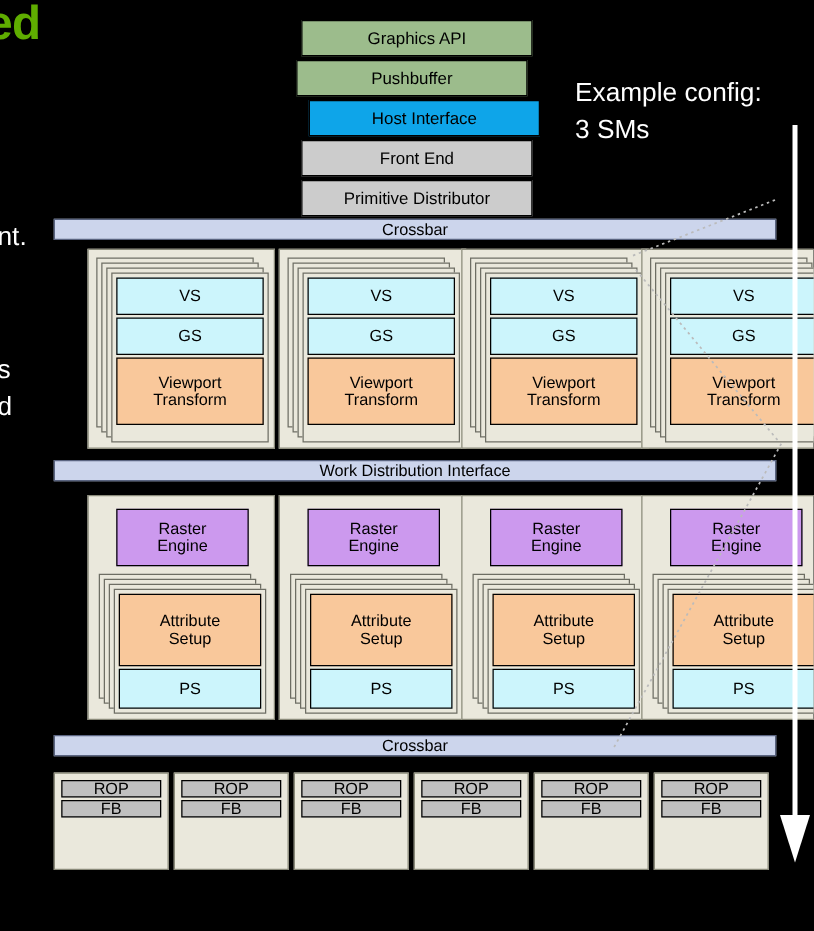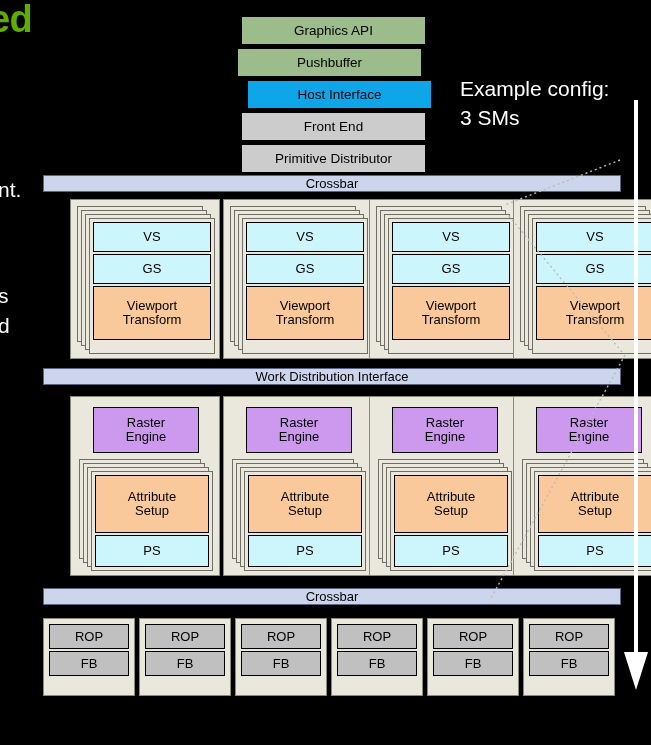--- a/index.html
+++ b/index.html
@@ -48,21 +48,20 @@
   
   .config-note {
     position: absolute;
     left: 460px;
     top: 60px;
     color: #FFFFFF;
     font-size: 21px;
     line-height: 29px;
     white-space: nowrap;
     font-family: "Liberation Sans", sans-serif;
-    margin-top: 14px;
   }
   .config-note span { display: block; }
 
   
   .pbox {
     position: absolute;
     box-sizing: border-box;
     border: 1.5px solid #000000;
     color: #000000;
     font-size: 13px;
@@ -132,21 +131,21 @@
   .unit + .unit { margin-top: 2px; }
 
   
   .memcol {
     position: absolute;
     box-sizing: border-box;
     background: #EAE8DC;
     border: 1px solid #8A8A7A;
     padding: 5px;
   }
-  .memcol .unit { height: 25px; }
+  .memcol .unit { height: 14px; }
 
   
   .big-arrow { position: absolute; }
 
   .dots { position: absolute; pointer-events: none; }
 </style>
 </head>
 <body>
 
 <div id="stage">

